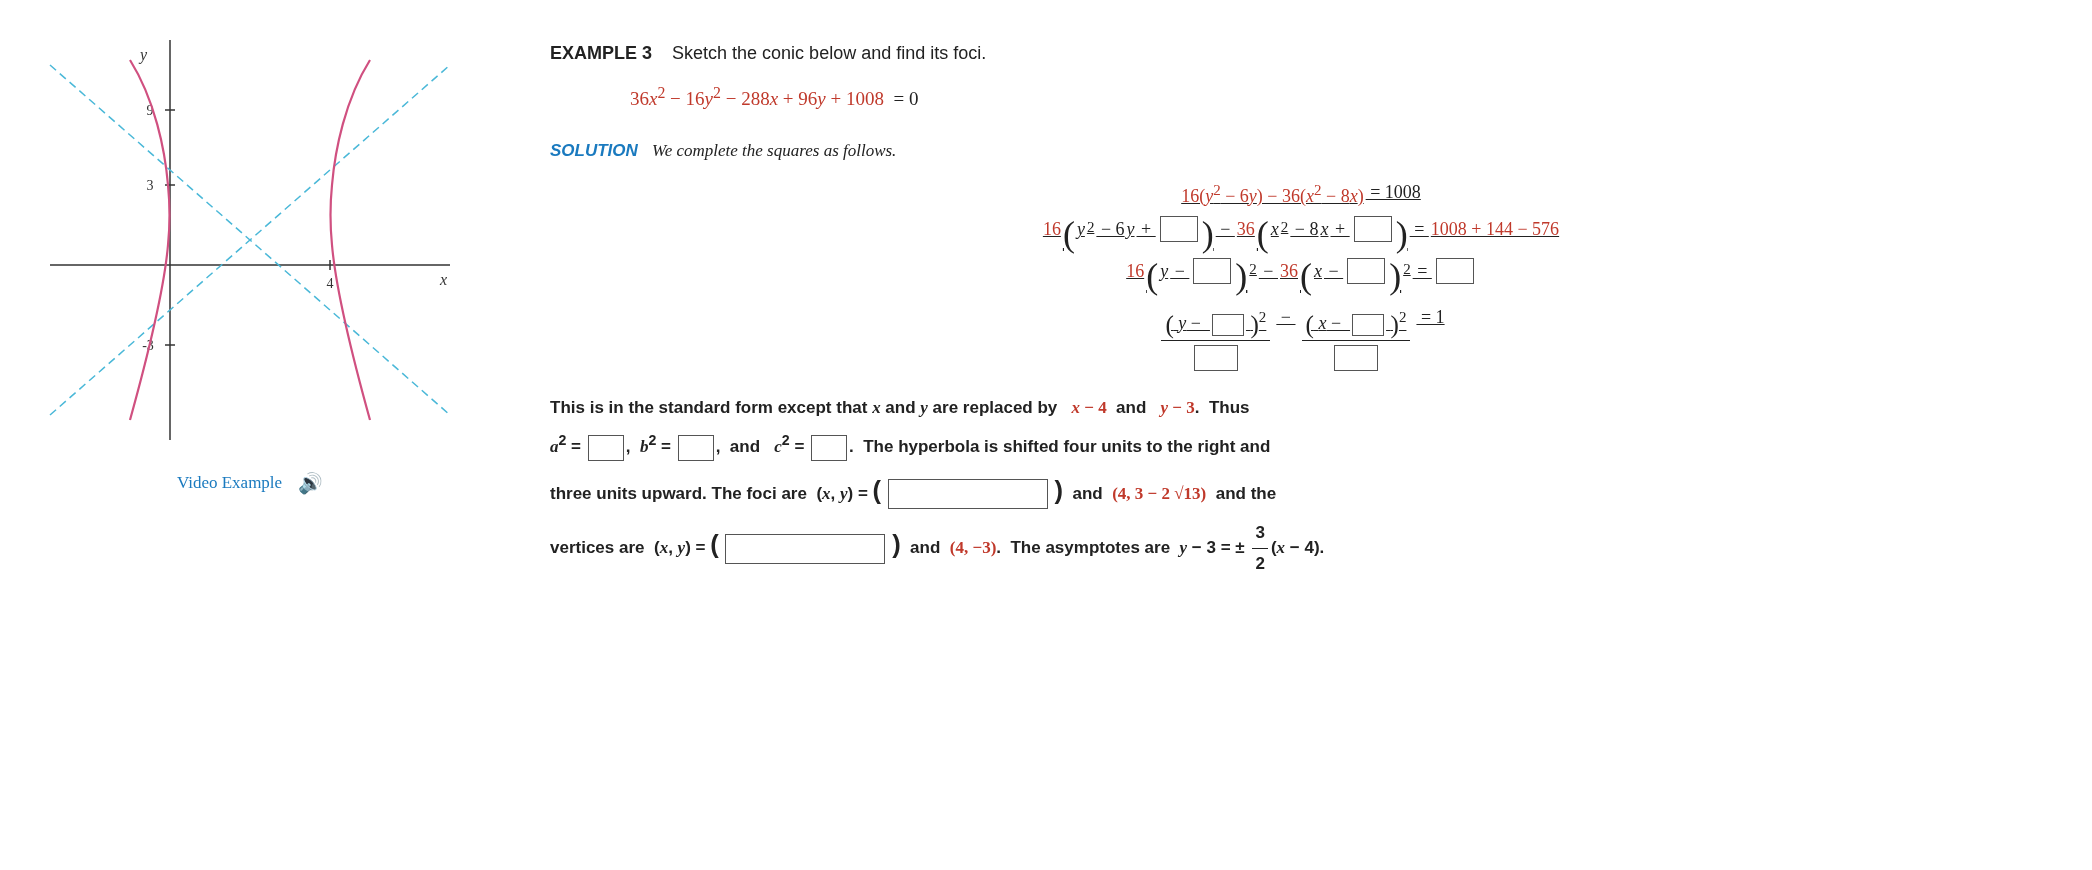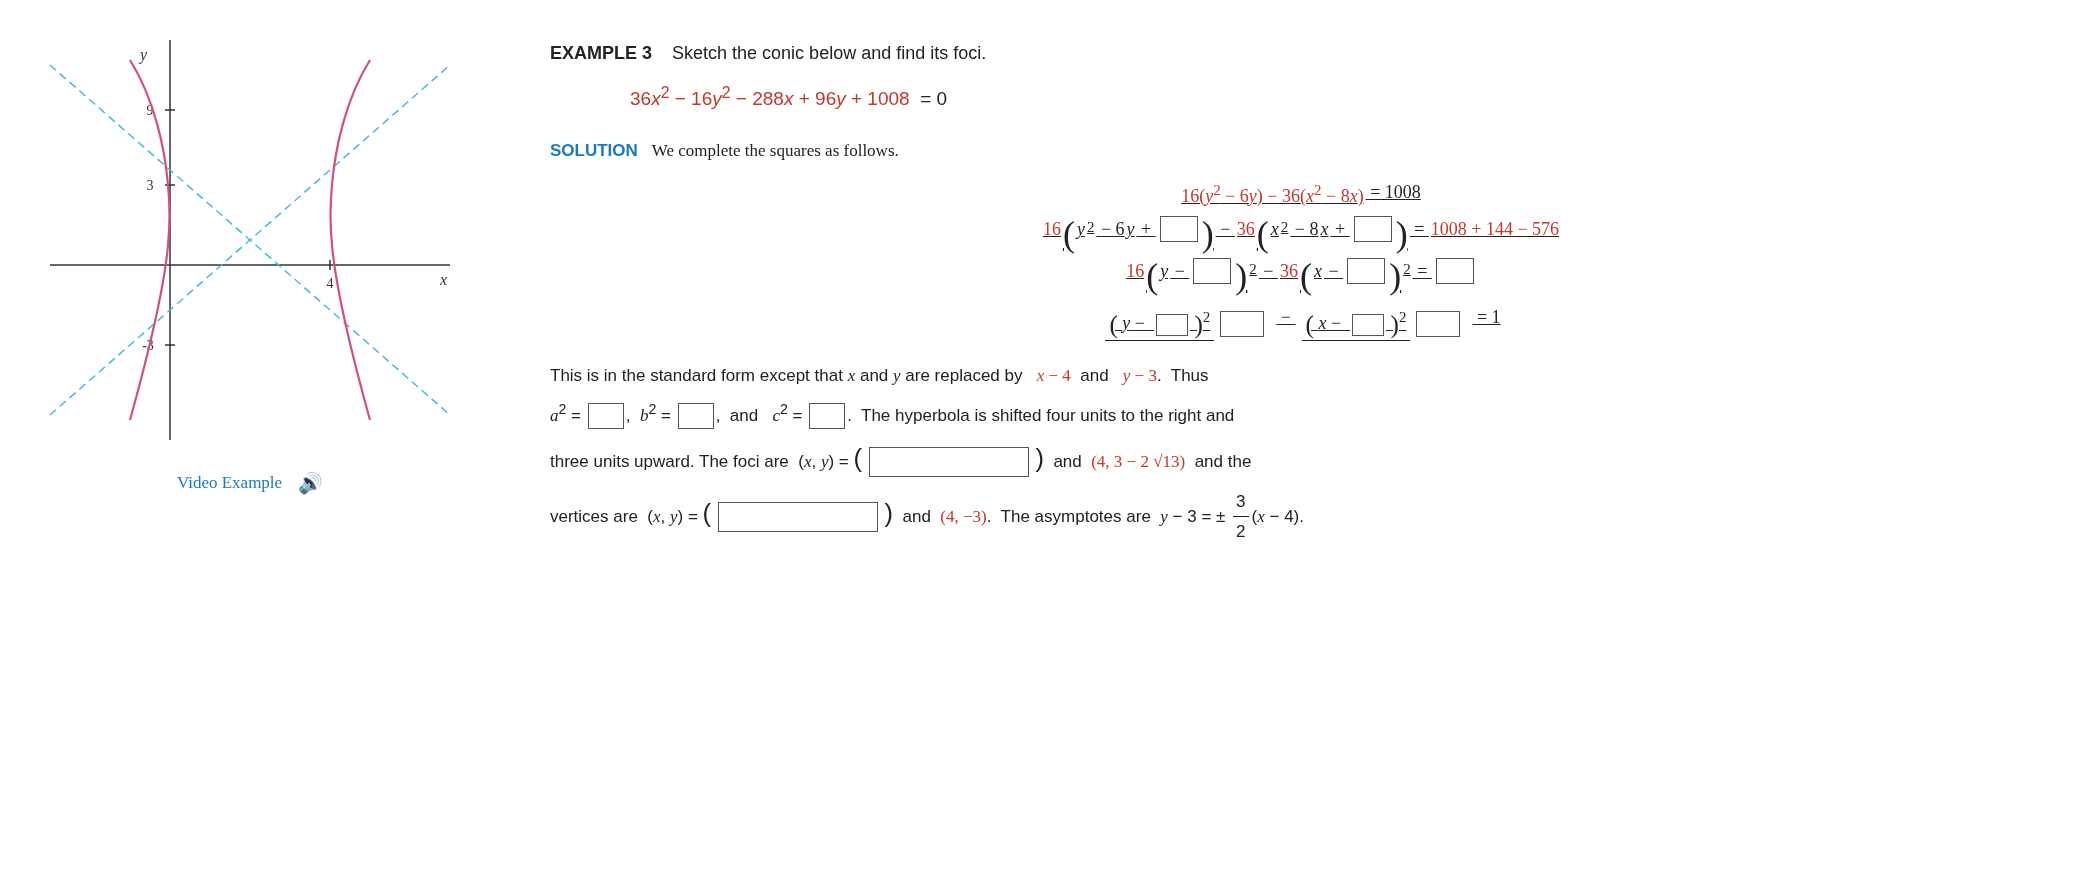--- a/index.html
+++ b/index.html
@@ -56,24 +56,25 @@
       font-family: Arial, sans-serif;
     }
     .example-label {
       font-weight: bold;
       font-family: Arial, sans-serif;
     }
     .red { color: #c0392b; }
     .equation-display {
       font-size: 19px;
       margin: 10px 0 24px 80px;
-      font-family: Liberation Sans, sans-serif;
+      font-family: Liberation Serif, serif;
     }
     .solution-section {
       margin-bottom: 16px;
+      font-style: italic;
     }
     .solution-label {
       color: #1a7abf;
       font-weight: bold;
       font-family: Arial, sans-serif;
       font-size: 17px;
       margin-right: 10px;
     }
     .math-steps {
       margin: 10px 0 10px 0;
@@ -107,21 +108,21 @@
       border-bottom: 1.5px solid #222;
       padding: 0 3px;
       text-align: center;
     }
     .fraction .denom {
       padding: 0 3px;
       text-align: center;
     }
     .fraction-expr {
       display: inline-flex;
-      flex-direction: row;
+      flex-direction: column;
       align-items: center;
       vertical-align: middle;
       margin: 0 4px;
       font-size: 18px;
     }
     .fraction-expr .numer {
       border-bottom: 1.5px solid #222;
       padding: 2px 4px;
     }
     .fraction-expr .denom {
@@ -130,20 +131,21 @@
     .paren-big {
       font-size: 2em;
       line-height: 1;
       vertical-align: middle;
     }
     .text-block {
       font-family: Arial, sans-serif;
       font-size: 17px;
       line-height: 1.75;
       margin-top: 20px;
+      font-weight: bold;
     }
     .italic { font-style: italic; }
     .math-inline {
       font-family: 'Times New Roman', serif;
     }
     .step-row {
       display: flex;
       align-items: flex-start;
       justify-content: center;
       flex-wrap: wrap;

